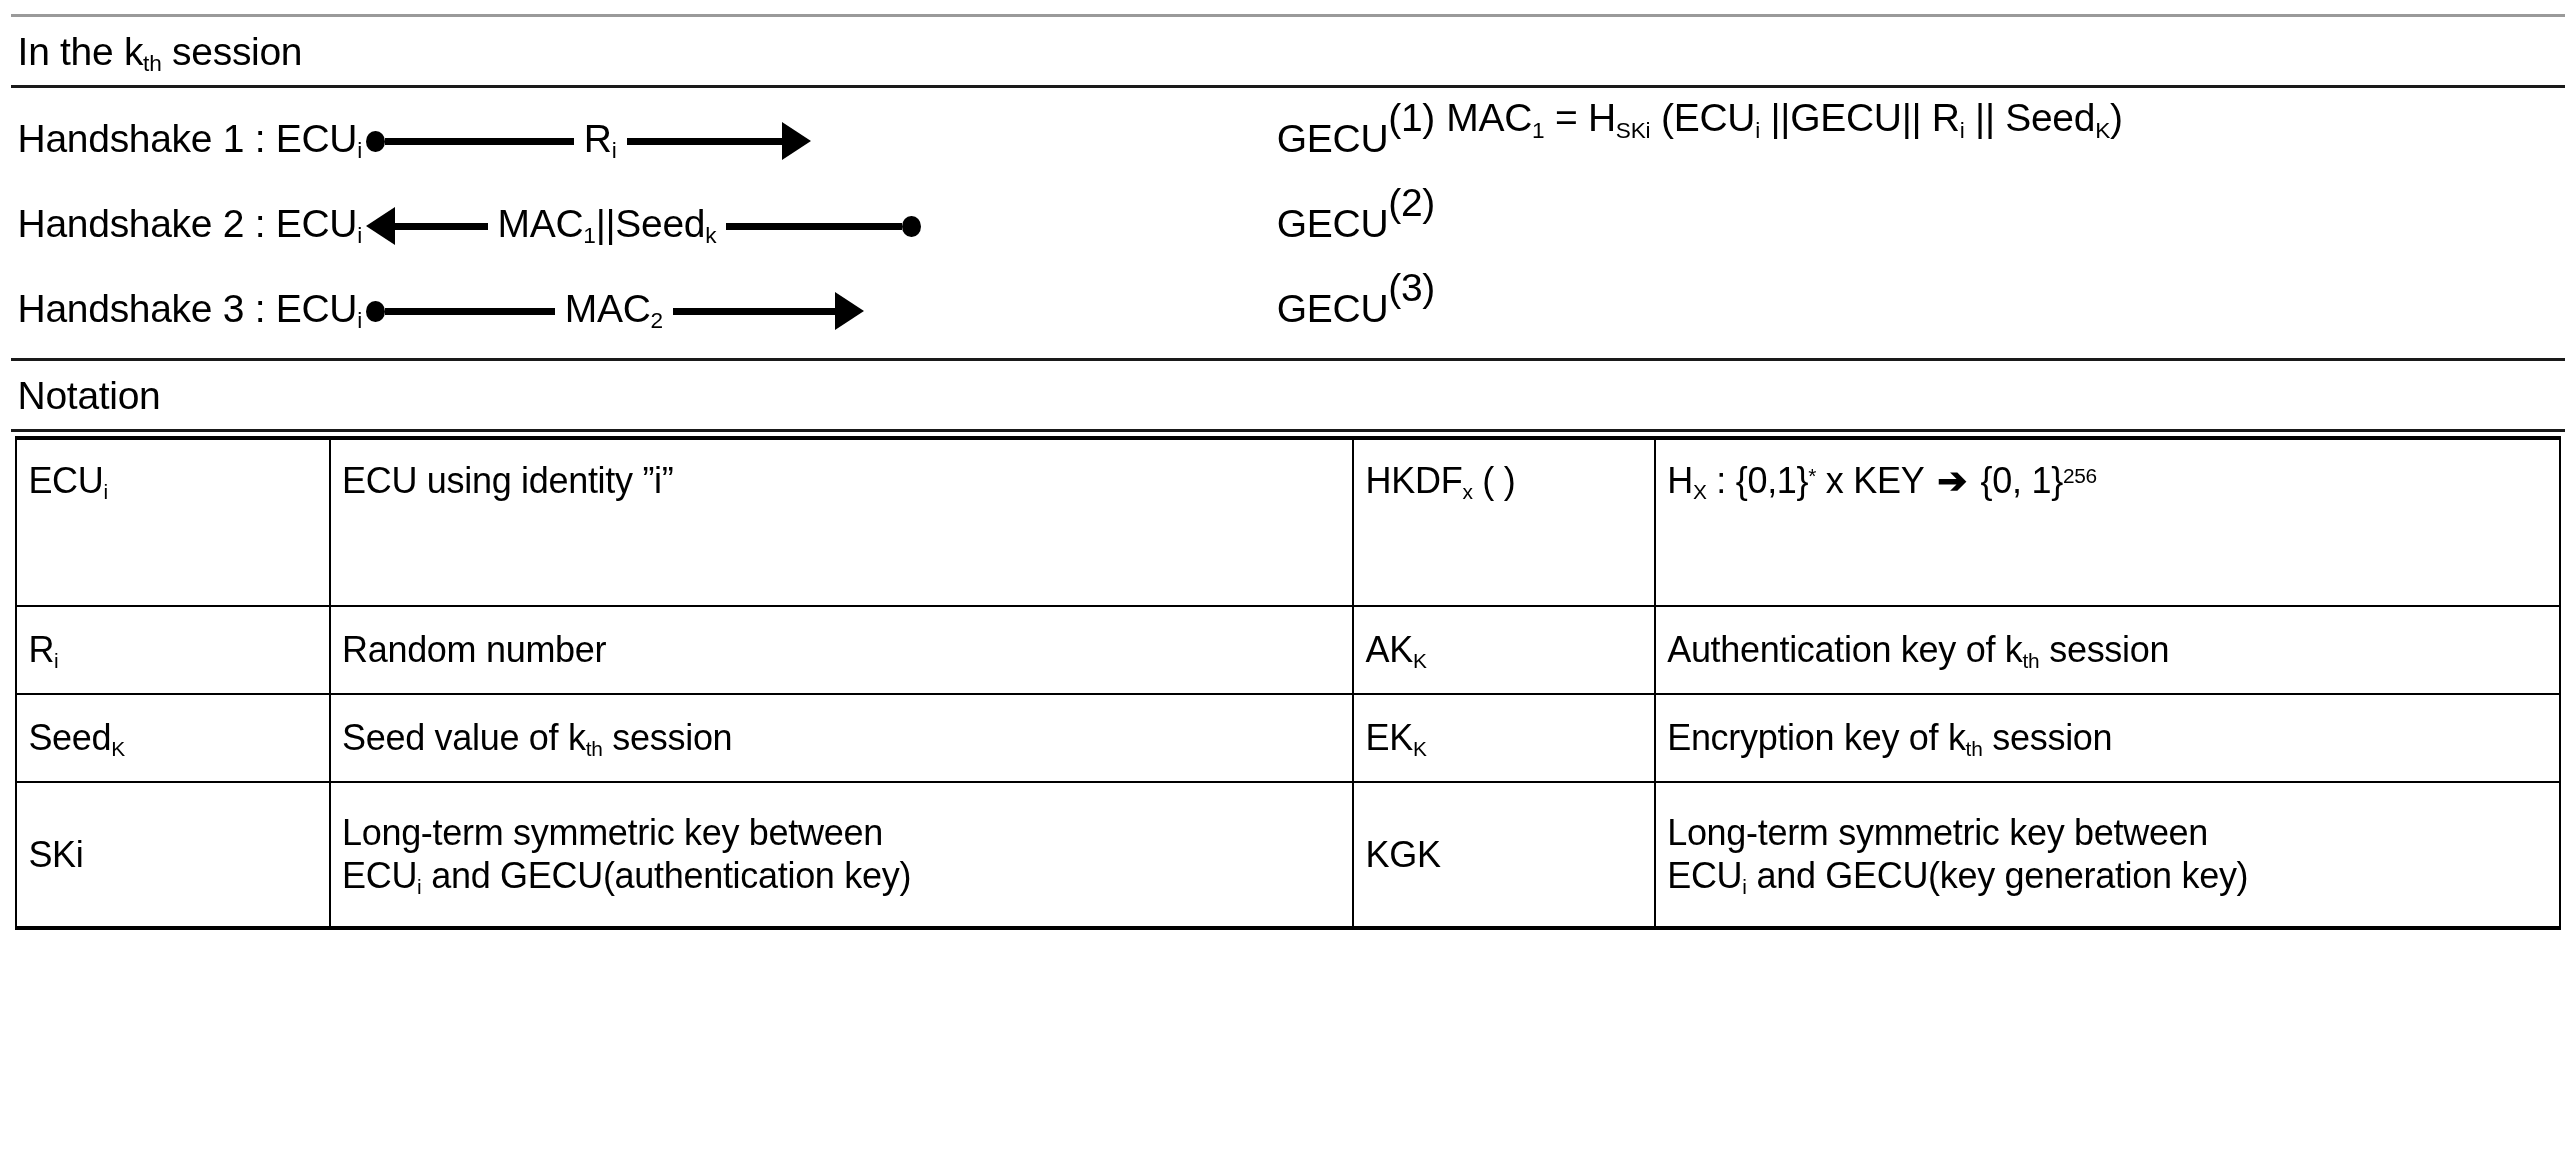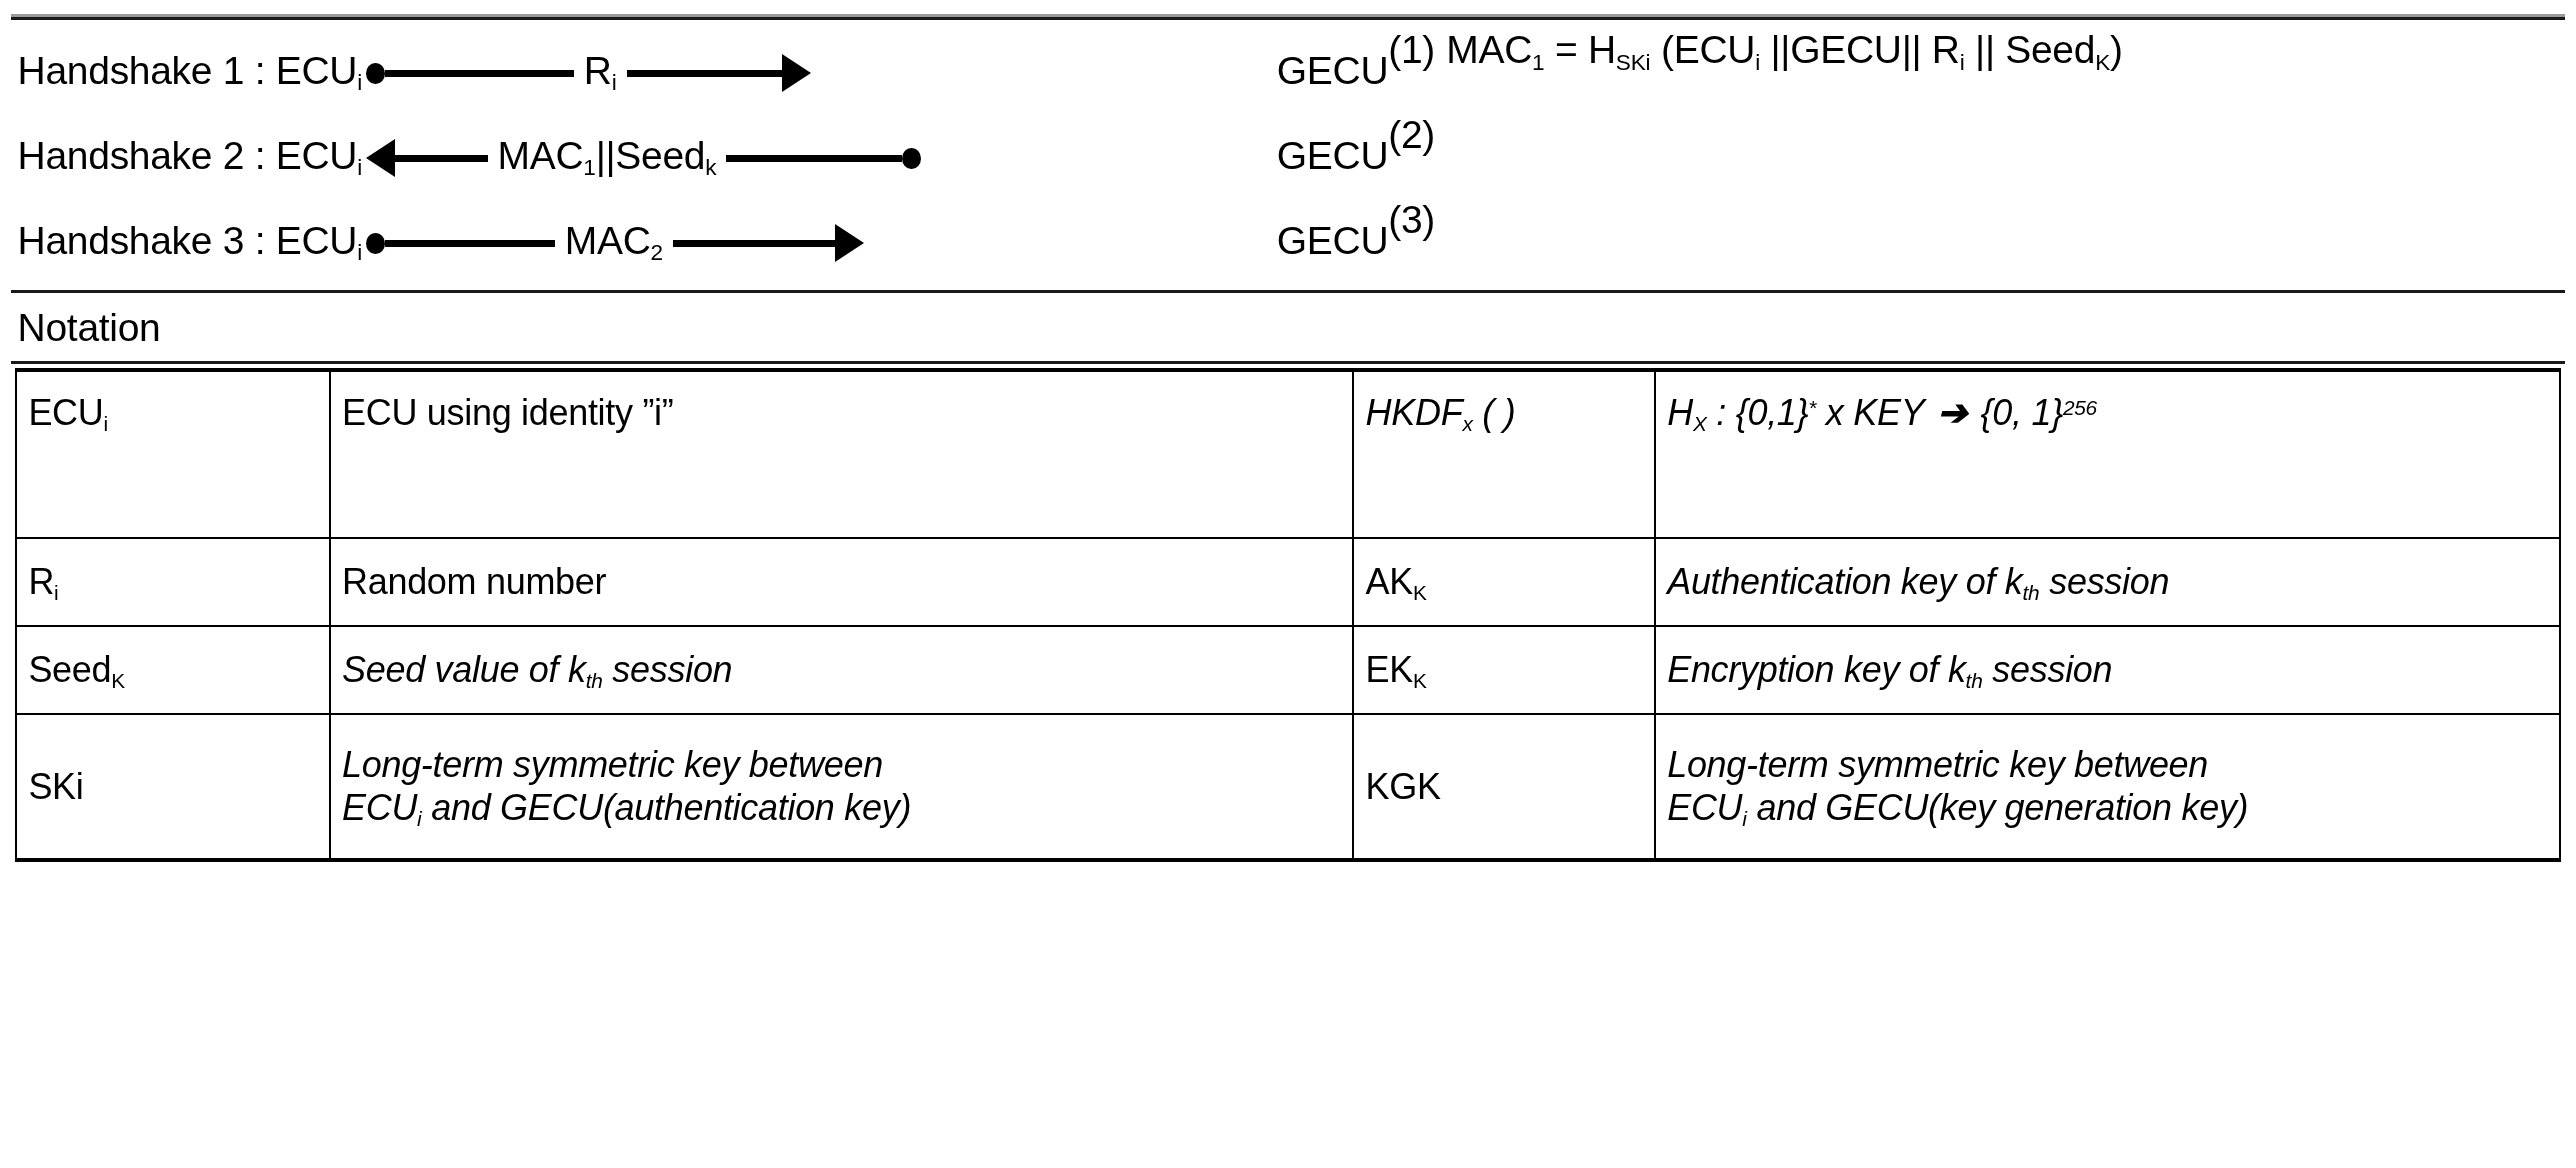--- a/index.html
+++ b/index.html
@@ -169,29 +169,32 @@
   .col-a { width: 289px; margin-left: 22px; }
   .col-b { width: 999px; }
   .col-c { width: 277px; }
   .col-d { width: auto; }
   .outer-top { border-top-width: 4.4px !important; }
   .outer-bottom { border-bottom-width: 4.4px !important; }
   .arrow-glyph {
     font-weight: bold;
     padding: 0 3.8px;
   }
-  .nowrap { white-space: nowrap; font-style: italic; }
+  .nowrap { white-space: nowrap; }
 </style>
 </head>
 <body>
 
 <div class="page">
 
   <div class="rule-top"></div>
 
+  <div class="section-head">
+    <span>In the k</span><sub>th</sub><span> session</span>
+  </div>
 
   <div class="rule-thin"></div>
 
   <div class="handshake-block">
 
     <div class="hs-row">
       <div class="hs-left">
         <span class="hs-label"><span>Handshake 1 : ECU</span><sub>i</sub></span>
         <span class="arrow-wrap">
           <span class="dot"></span>

